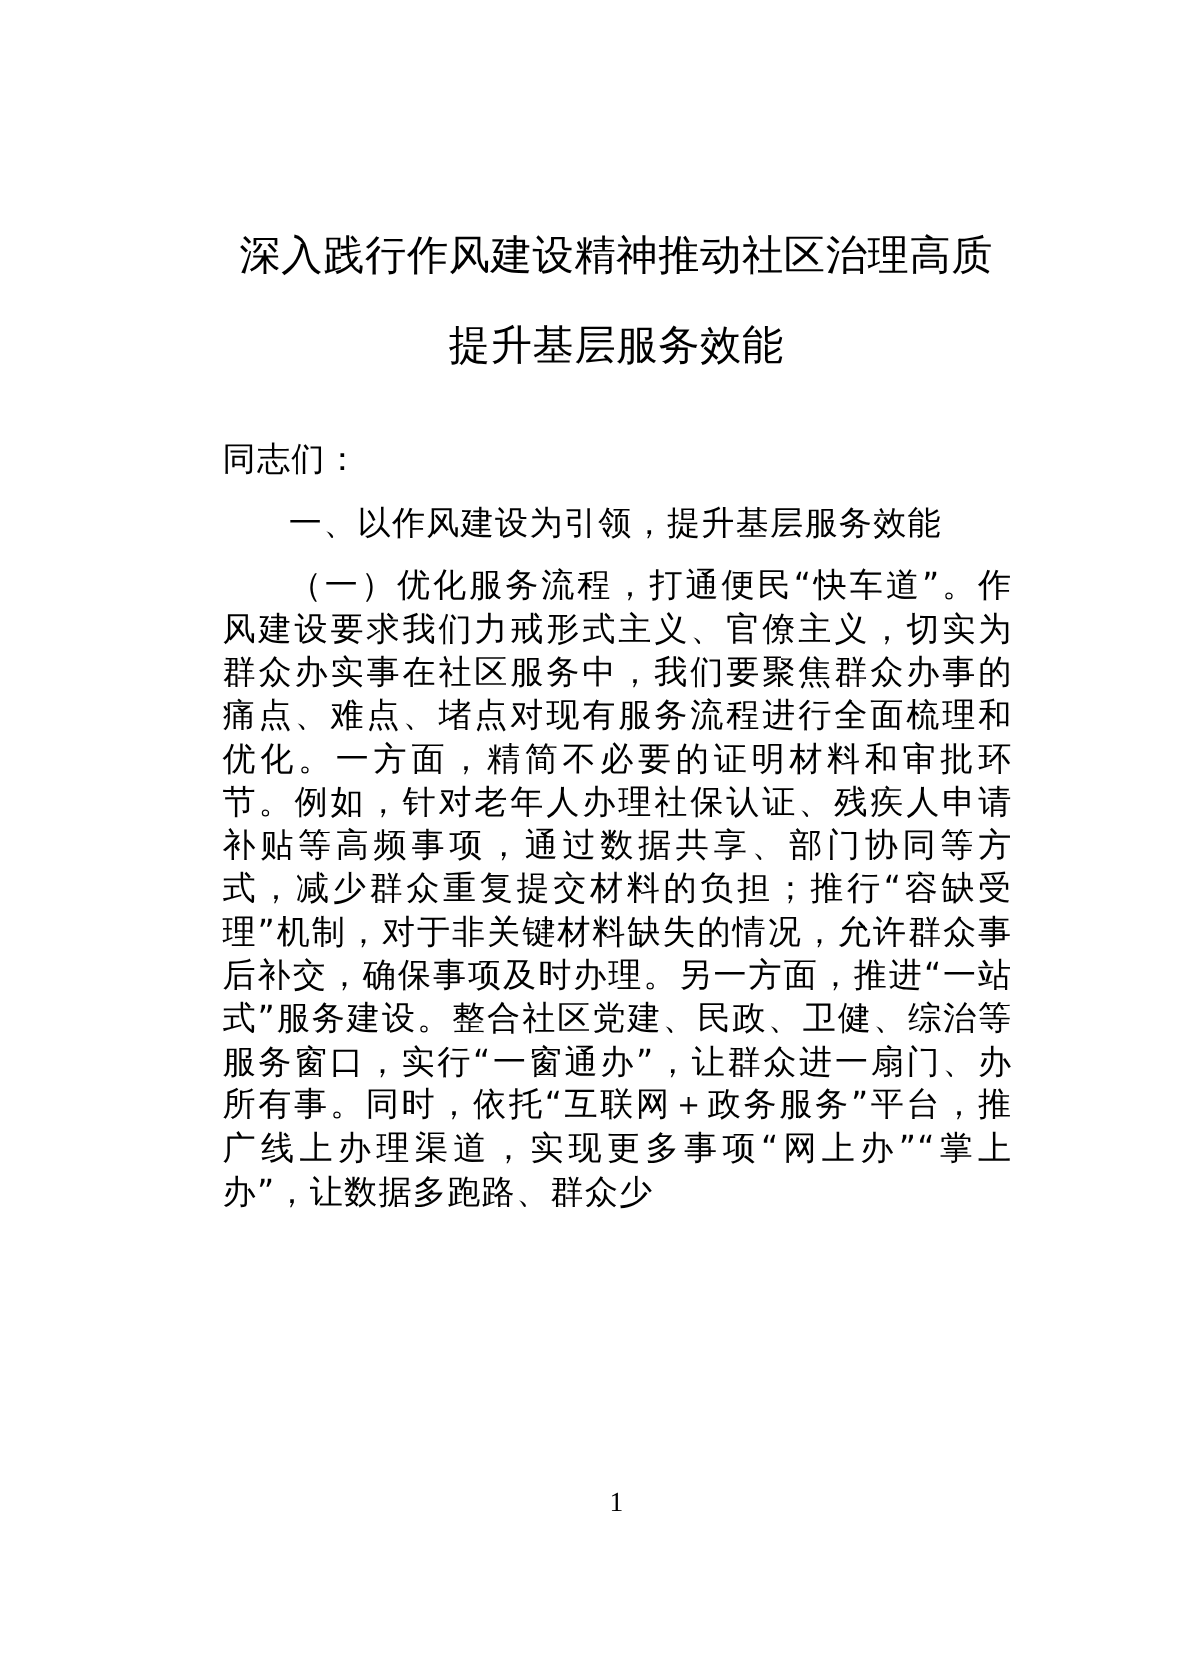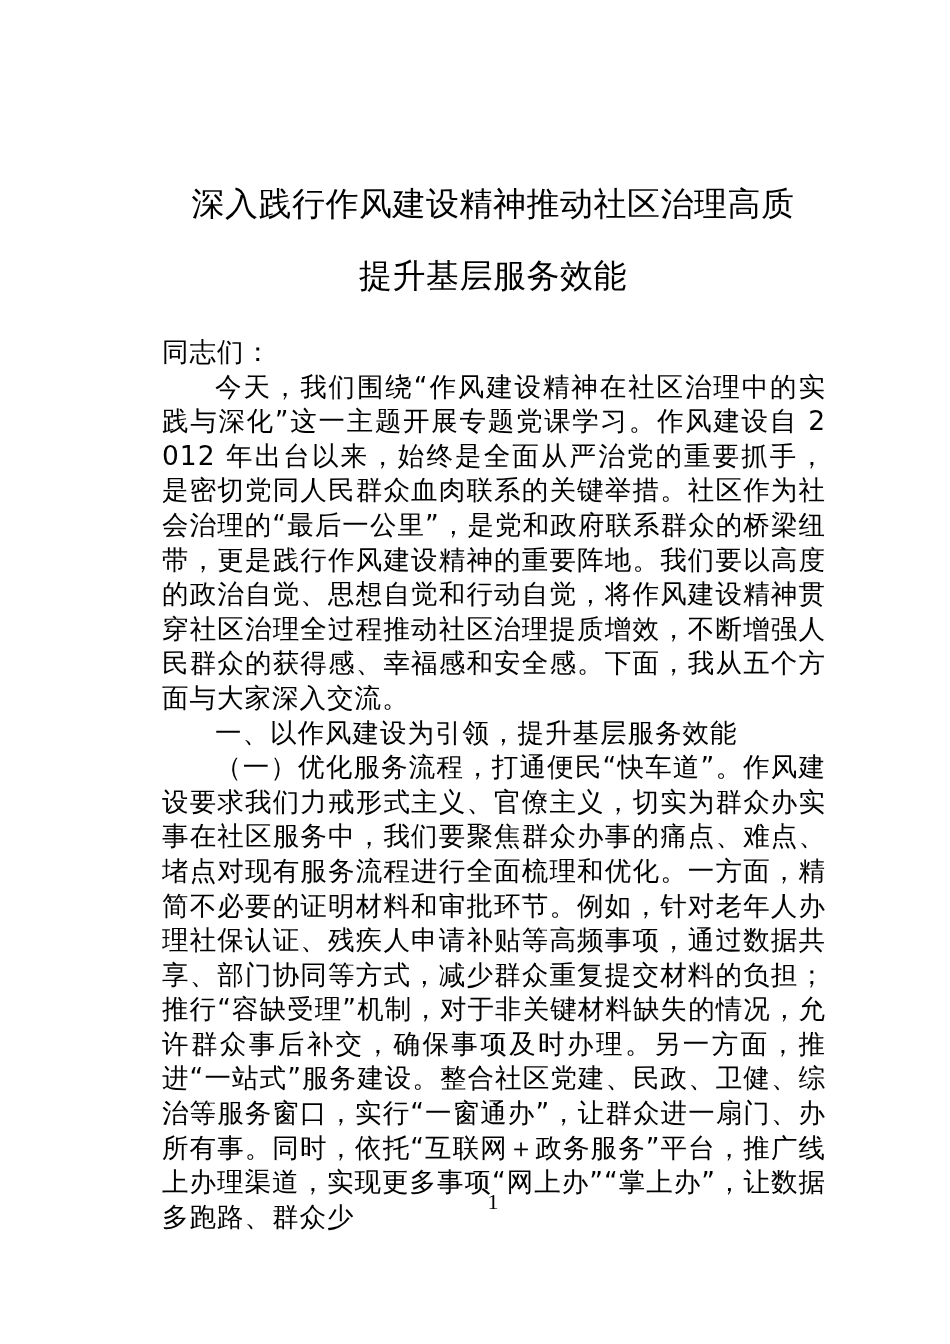--- a/index.html
+++ b/index.html
@@ -37,21 +37,21 @@
       position: absolute;
       left: 144px;
       top: 335px;
       width: 664px;
       font-size: 26.5px;
       line-height: 34.6px;
       letter-spacing: 1px;
       text-align: justify;
     }
     .body-text p {
-      margin: 0;
+      margin: 16px;
       padding: 0;
       word-break: break-all;
     }
     .indent {
       text-indent: 2em;
     }
     .page-number {
       position: absolute;
       left: 0;
       top: 1188px;
@@ -66,19 +66,18 @@
 <body>
 
 <div class="page">
   <div class="title">
     <div>深入践行作风建设精神推动社区治理高质</div>
     <div>提升基层服务效能</div>
   </div>
 
   <div class="body-text">
     <p>同志们：</p>
-    <p class="indent">今天，我们围绕“作风建设精神在社区治理中的实践与深化”这一主题开展专题党课学习。作风建设自 2012 年出台以来，始终是全面从严治党的重要抓手，是密切党同人民群众血肉联系的关键举措。社区作为社会治理的“最后一公里”，是党和政府联系群众的桥梁纽带，更是践行作风建设精神的重要阵地。我们要以高度的政治自觉、思想自觉和行动自觉，将作风建设精神贯穿社区治理全过程推动社区治理提质增效，不断增强人民群众的获得感、幸福感和安全感。下面，我从五个方面与大家深入交流。</p>
     <p class="indent">一、以作风建设为引领，提升基层服务效能</p>
     <p class="indent">（一）优化服务流程，打通便民“快车道”。作风建设要求我们力戒形式主义、官僚主义，切实为群众办实事在社区服务中，我们要聚焦群众办事的痛点、难点、堵点对现有服务流程进行全面梳理和优化。一方面，精简不必要的证明材料和审批环节。例如，针对老年人办理社保认证、残疾人申请补贴等高频事项，通过数据共享、部门协同等方式，减少群众重复提交材料的负担；推行“容缺受理”机制，对于非关键材料缺失的情况，允许群众事后补交，确保事项及时办理。另一方面，推进“一站式”服务建设。整合社区党建、民政、卫健、综治等服务窗口，实行“一窗通办”，让群众进一扇门、办所有事。同时，依托“互联网＋政务服务”平台，推广线上办理渠道，实现更多事项“网上办”“掌上办”，让数据多跑路、群众少</p>
   </div>
 
   <div class="page-number">1</div>
 </div>
 
 </body></html>

